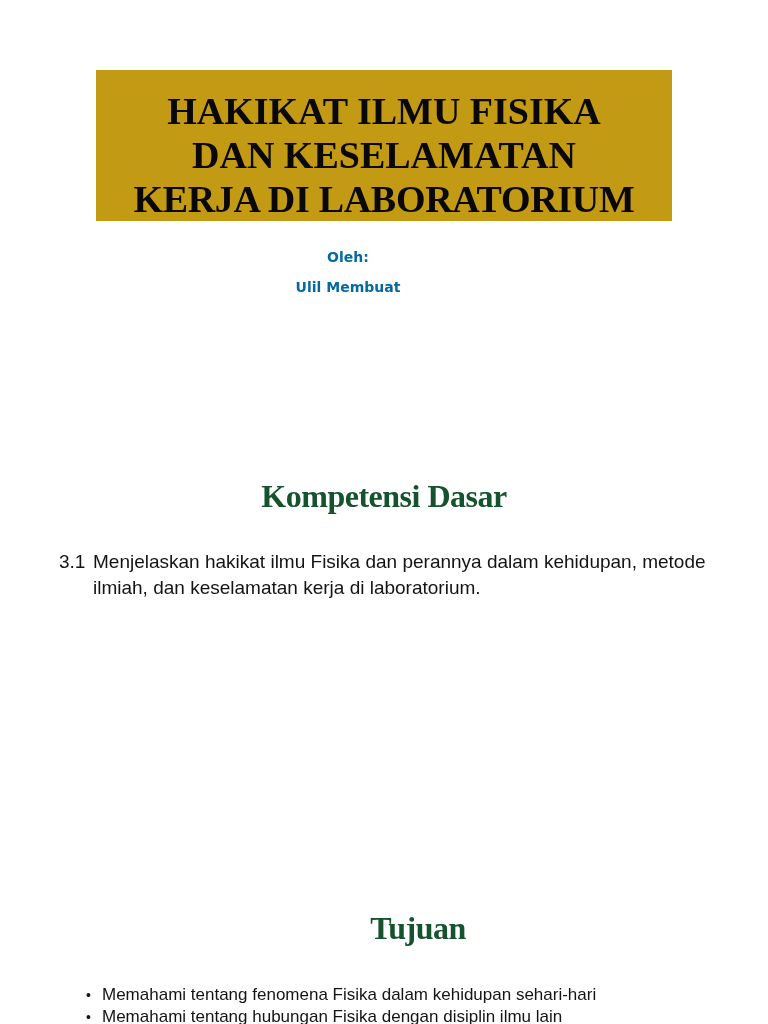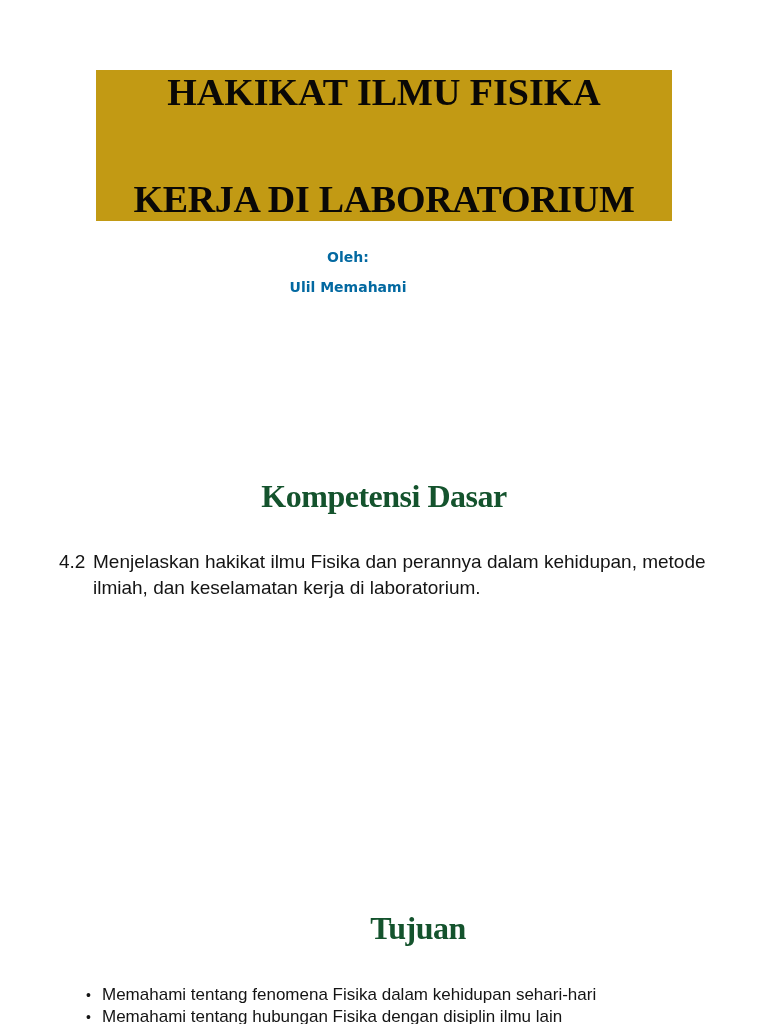--- a/index.html
+++ b/index.html
@@ -23,21 +23,21 @@
     .title-box {
       position: absolute;
       left: 96px;
       top: 70px;
       width: 576px;
       height: 151px;
       background: #c29a14;
       display: flex;
       flex-direction: column;
       align-items: center;
-      justify-content: space-between;
+      justify-content: flex-end;
     }
     .title-line {
       font-family: "Liberation Serif", "DejaVu Serif", serif;
       font-weight: bold;
       font-size: 38px;
       line-height: 44px;
       color: #0a0806;
       white-space: nowrap;
       letter-spacing: 0px;
     }
@@ -116,31 +116,32 @@
       flex: 0 0 16px;
       font-size: 14px;
     }
   </style>
 </head>
 <body>
 
 <section class="slide" style="top:0;height:330px;">
   <div class="title-box" style="background: rgb(194, 154, 20);">
     <div class="title-line">HAKIKAT ILMU FISIKA</div>
+    <div class="title-line">DAN KESELAMATAN</div>
     <div class="title-line l3">KERJA DI LABORATORIUM</div>
   </div>
   <div class="byline label">Oleh:</div>
-  <div class="byline author">Ulil Memahami</div>
+  <div class="byline author">Ulil Membuat</div>
 </section>
 
 <section class="slide" style="top:0;height:0;">
   <div class="section-heading kd-heading">Kompetensi Dasar</div>
   <ol class="kd-list">
     <li class="kd-item">
-      <span class="kd-num">4.2</span>
+      <span class="kd-num">3.1</span>
       <span class="kd-text">Menjelaskan hakikat ilmu Fisika dan perannya dalam kehidupan, metode ilmiah, dan keselamatan kerja di laboratorium.</span>
     </li>
   </ol>
 </section>
 
 <section class="slide" style="top:0;height:0;">
   <div class="section-heading tj-heading">Tujuan</div>
   <ul class="tj-list">
     <li class="tj-item">
       <span class="tj-bullet">•</span>

